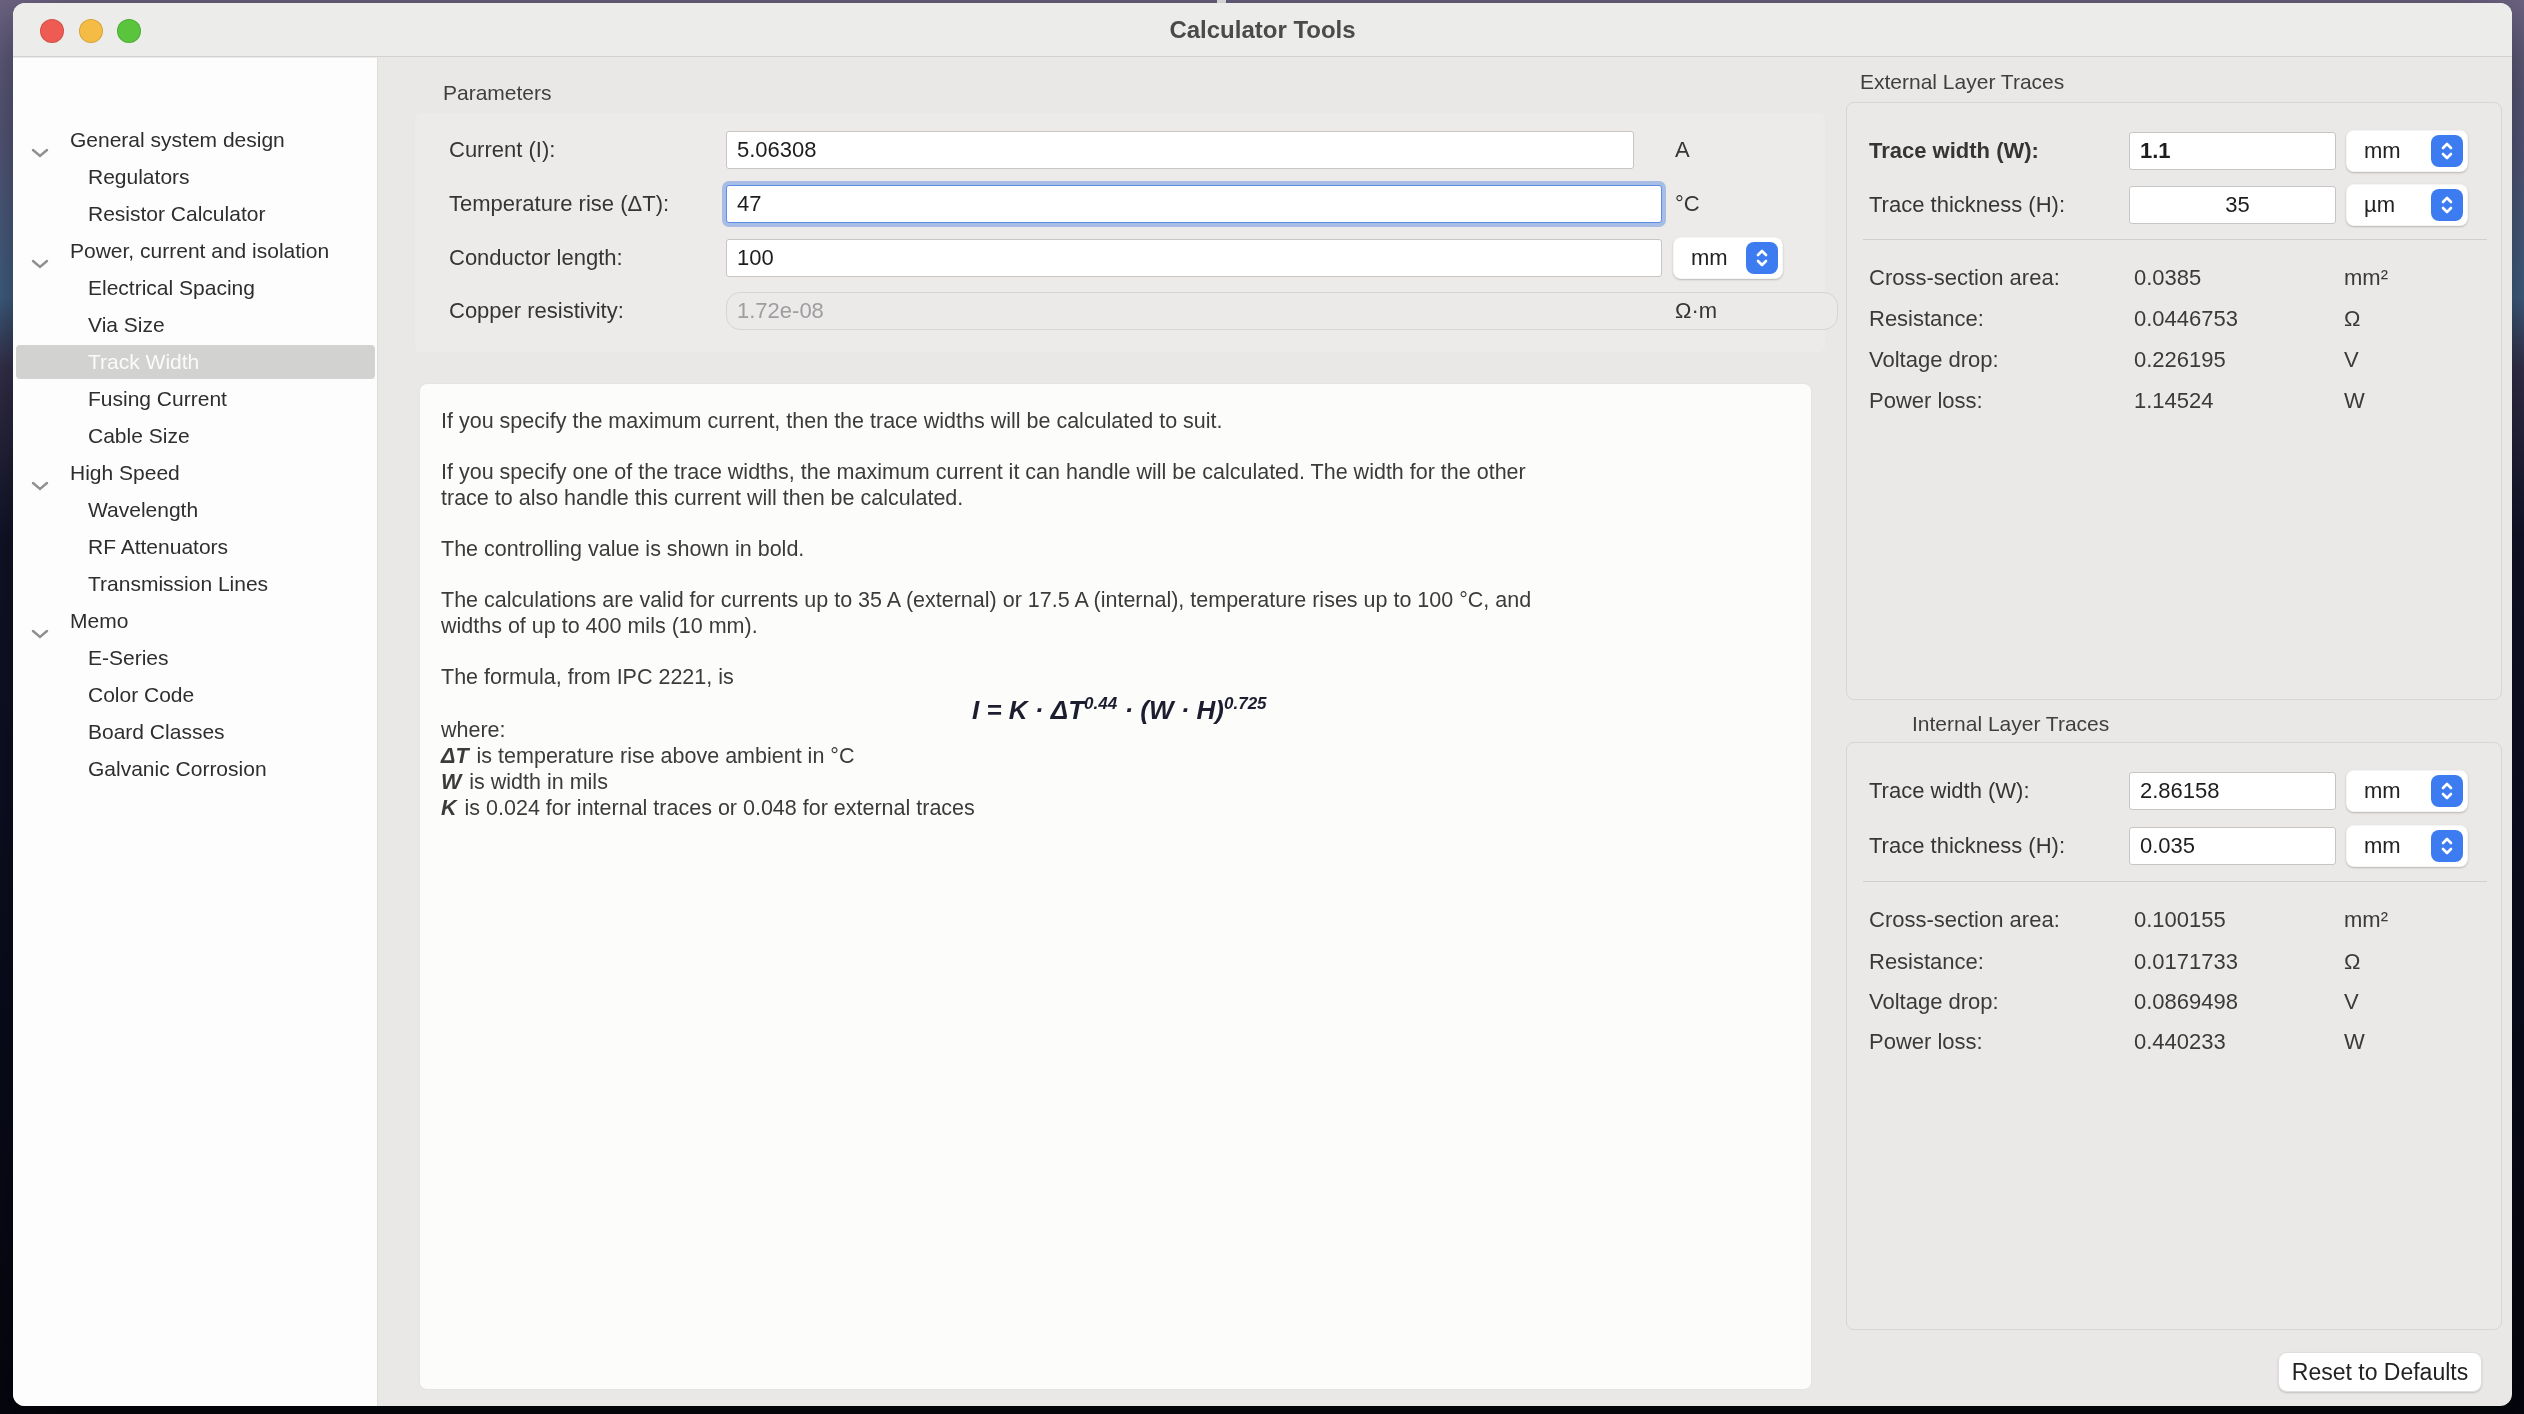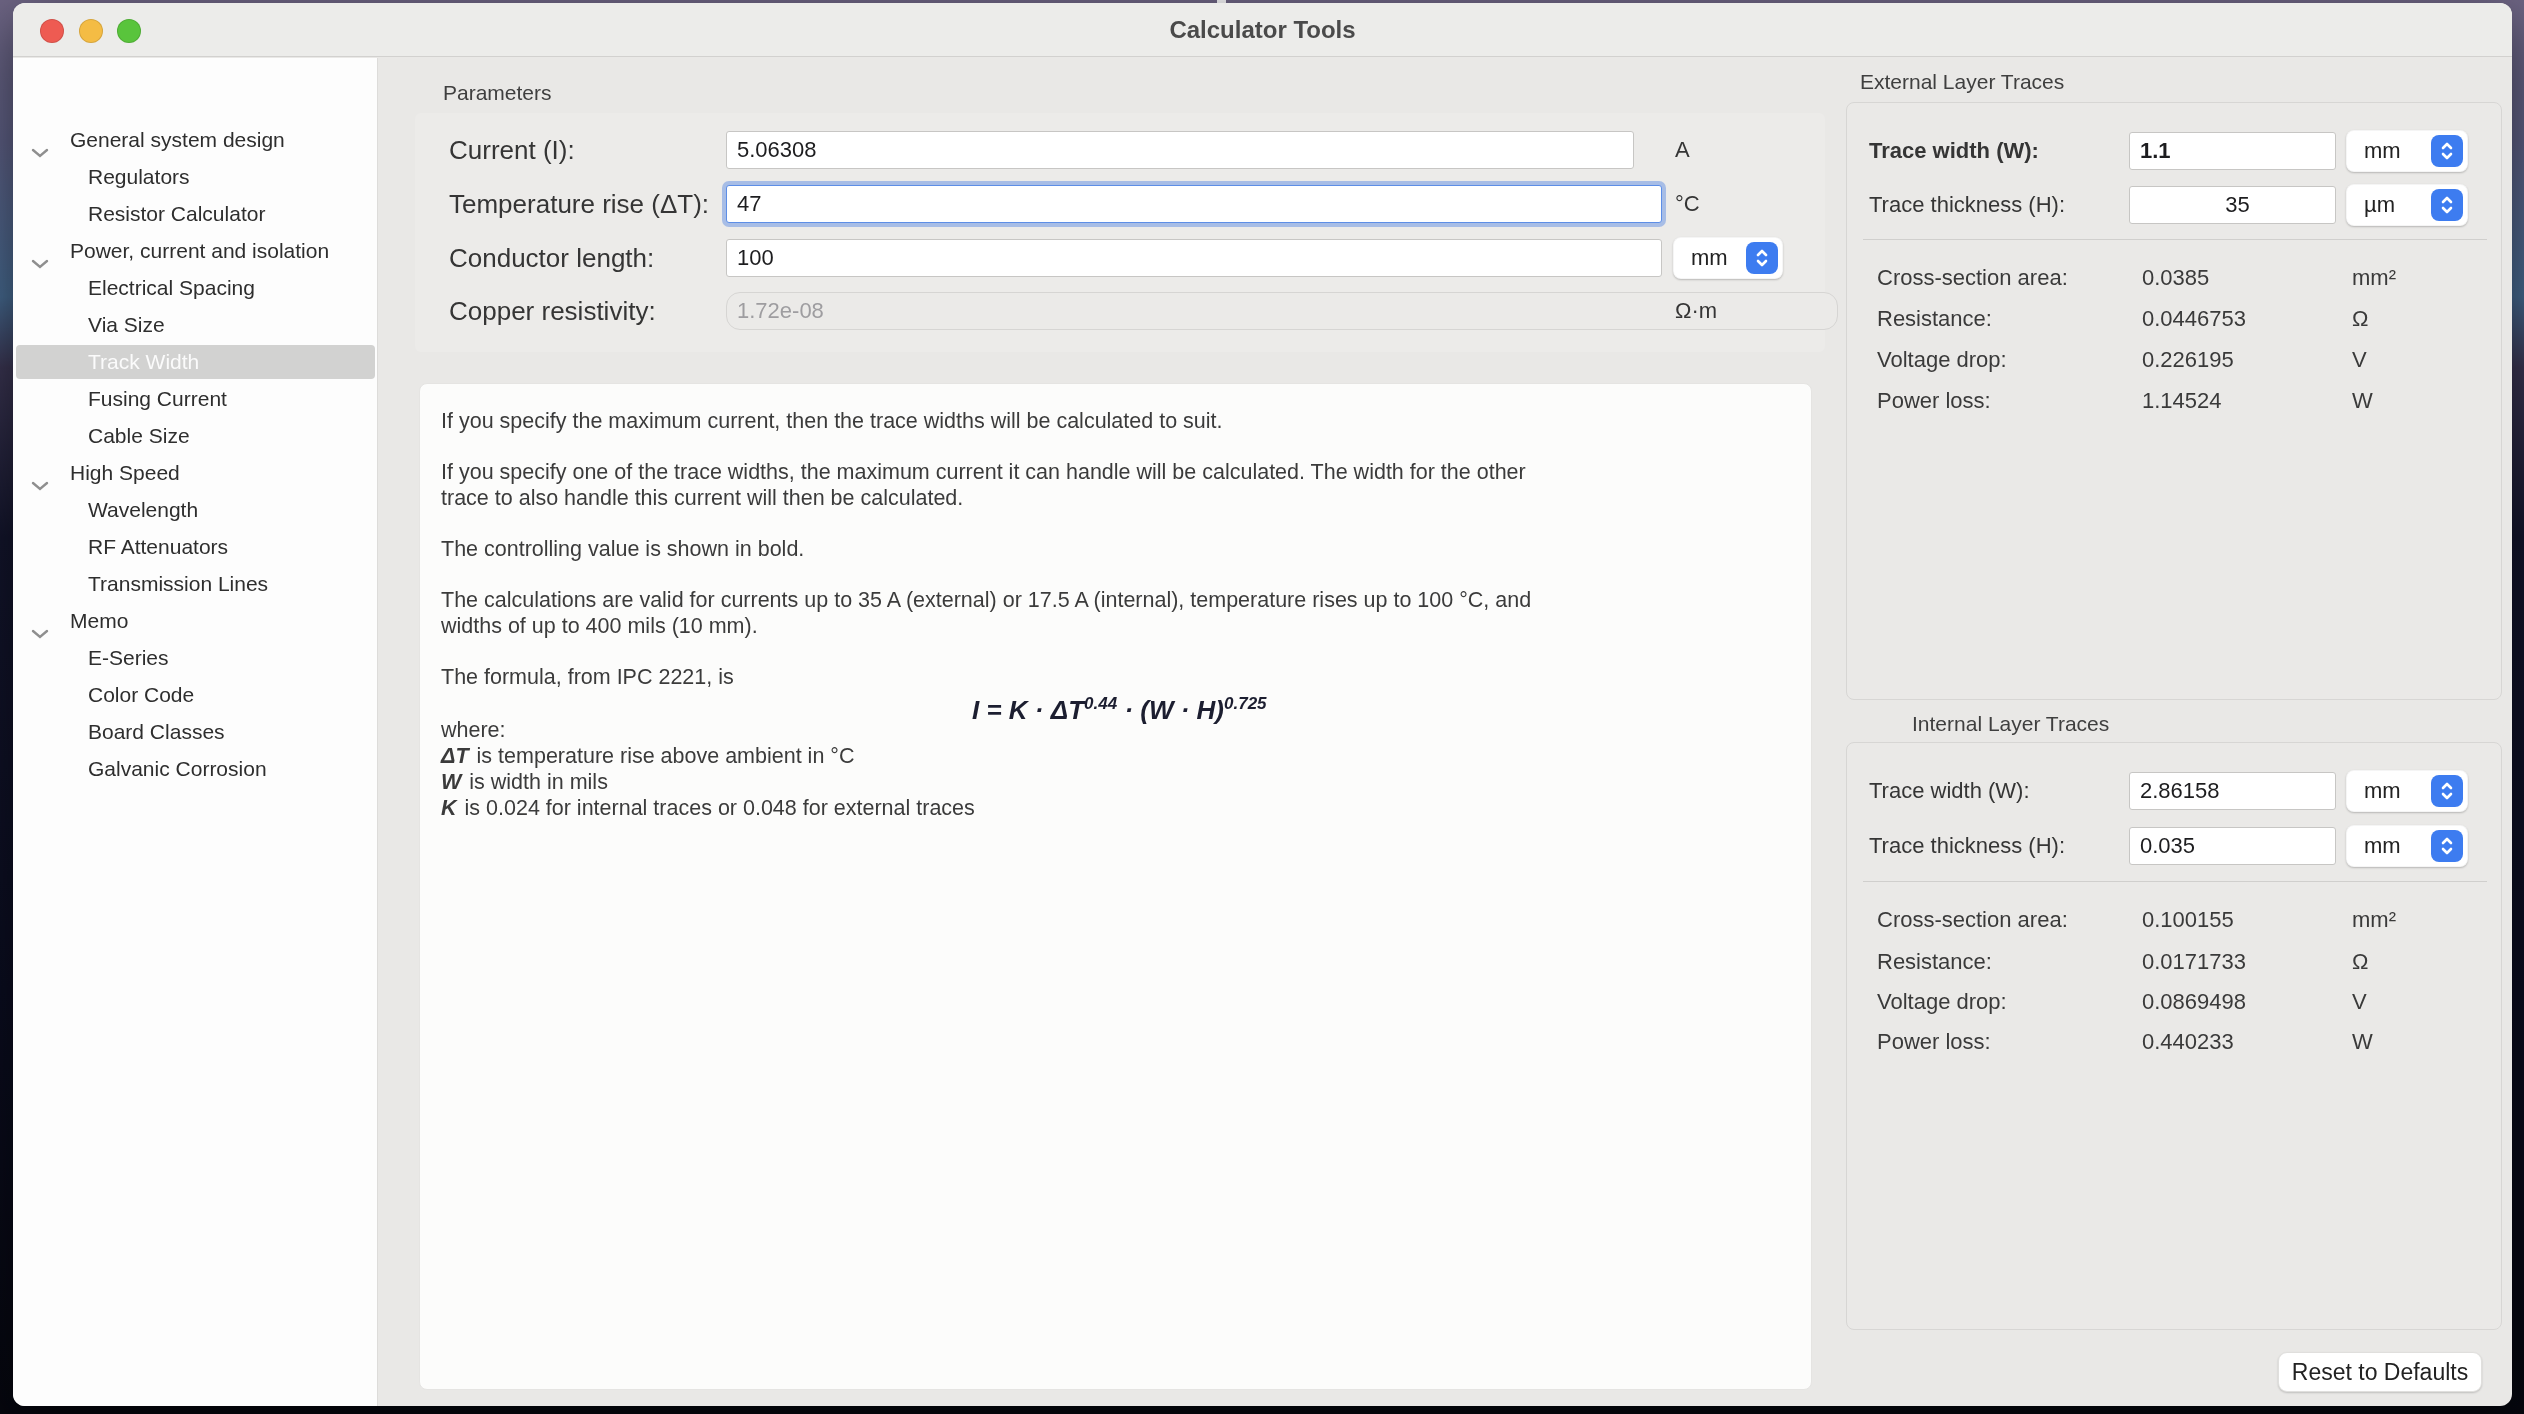--- a/index.html
+++ b/index.html
@@ -43,21 +43,21 @@
   .trow.cat .lbl { left:54px; }
   .trow.selected { background:#d2d2d1; }
   .trow.selected .lbl { color:#fbfbfb; }
   .chev { position:absolute; left:14px; top:12px; width:20px; height:12px; }
   .sect-header { position:absolute; font-size:21px; color:#3f3f3f; }
 
   .params-panel { position:absolute; left:402px; top:110px; width:1410px; height:239px;
     background:#ecebe9; border-radius:6px; }
 
   .prow { position:absolute; height:38px; }
-  .prow .plabel { position:absolute; left:436px; font-size:26px; color:#353535; line-height:38px; white-space:nowrap; }
+  .prow .plabel { position:absolute; left:436px; font-size:22px; color:#353535; line-height:38px; white-space:nowrap; }
   .field {
     position:absolute; height:38px; background:#fff; border:1px solid #c7c6c4; border-radius:3px;
     font-family:"Liberation Sans", sans-serif; font-size:22px; color:#1d1d1f; padding-left:10px;
   }
   .field.focused { border:1px solid #5d8ee6; box-shadow:0 0 0 4px rgba(112,151,227,.55); }
   .field.disabled { background:#ebeae8; color:#9e9da0; border-color:#d6d5d3; }
   .punit { position:absolute; left:1662px; font-size:22px; color:#353535; line-height:38px; white-space:nowrap; }
 
   
   .combo {
@@ -86,21 +86,21 @@
   
   .gbox {
     position:absolute; left:1833px; width:656px;
     background:#eae9e7; border:1px solid #d7d6d4; border-radius:8px;
   }
   .gbox .glabel-row { position:absolute; font-size:22px; color:#353535; line-height:38px; left:22px; white-space:nowrap; }
   .gbox .bold { font-weight:bold; }
   .gfield { left:282px; width:207px; }
   .gcombo { left:499px; width:122px; }
   .gdivider { position:absolute; left:16px; width:624px; height:1px; background:#d0cfcd; }
-  .rrow { position:absolute; left:8px; width:100%; height:26px; line-height:26px; font-size:22px; color:#3a3a3a; }
+  .rrow { position:absolute; left:0; width:100%; height:26px; line-height:26px; font-size:22px; color:#3a3a3a; }
   .rrow .rlabel { position:absolute; left:22px; white-space:nowrap; }
   .rrow .rvalue { position:absolute; left:287px; white-space:nowrap; }
   .rrow .runit  { position:absolute; left:497px; white-space:nowrap; }
 
   .reset-btn {
     position:absolute; left:2265px; top:1349px; width:204px; height:40px;
     background:#fff; border:1px solid #e0dfdd; border-radius:9px;
     font-family:"Liberation Sans", sans-serif; font-size:23px; color:#222;
     box-shadow:0 1px 2px rgba(0,0,0,.18);
   }

